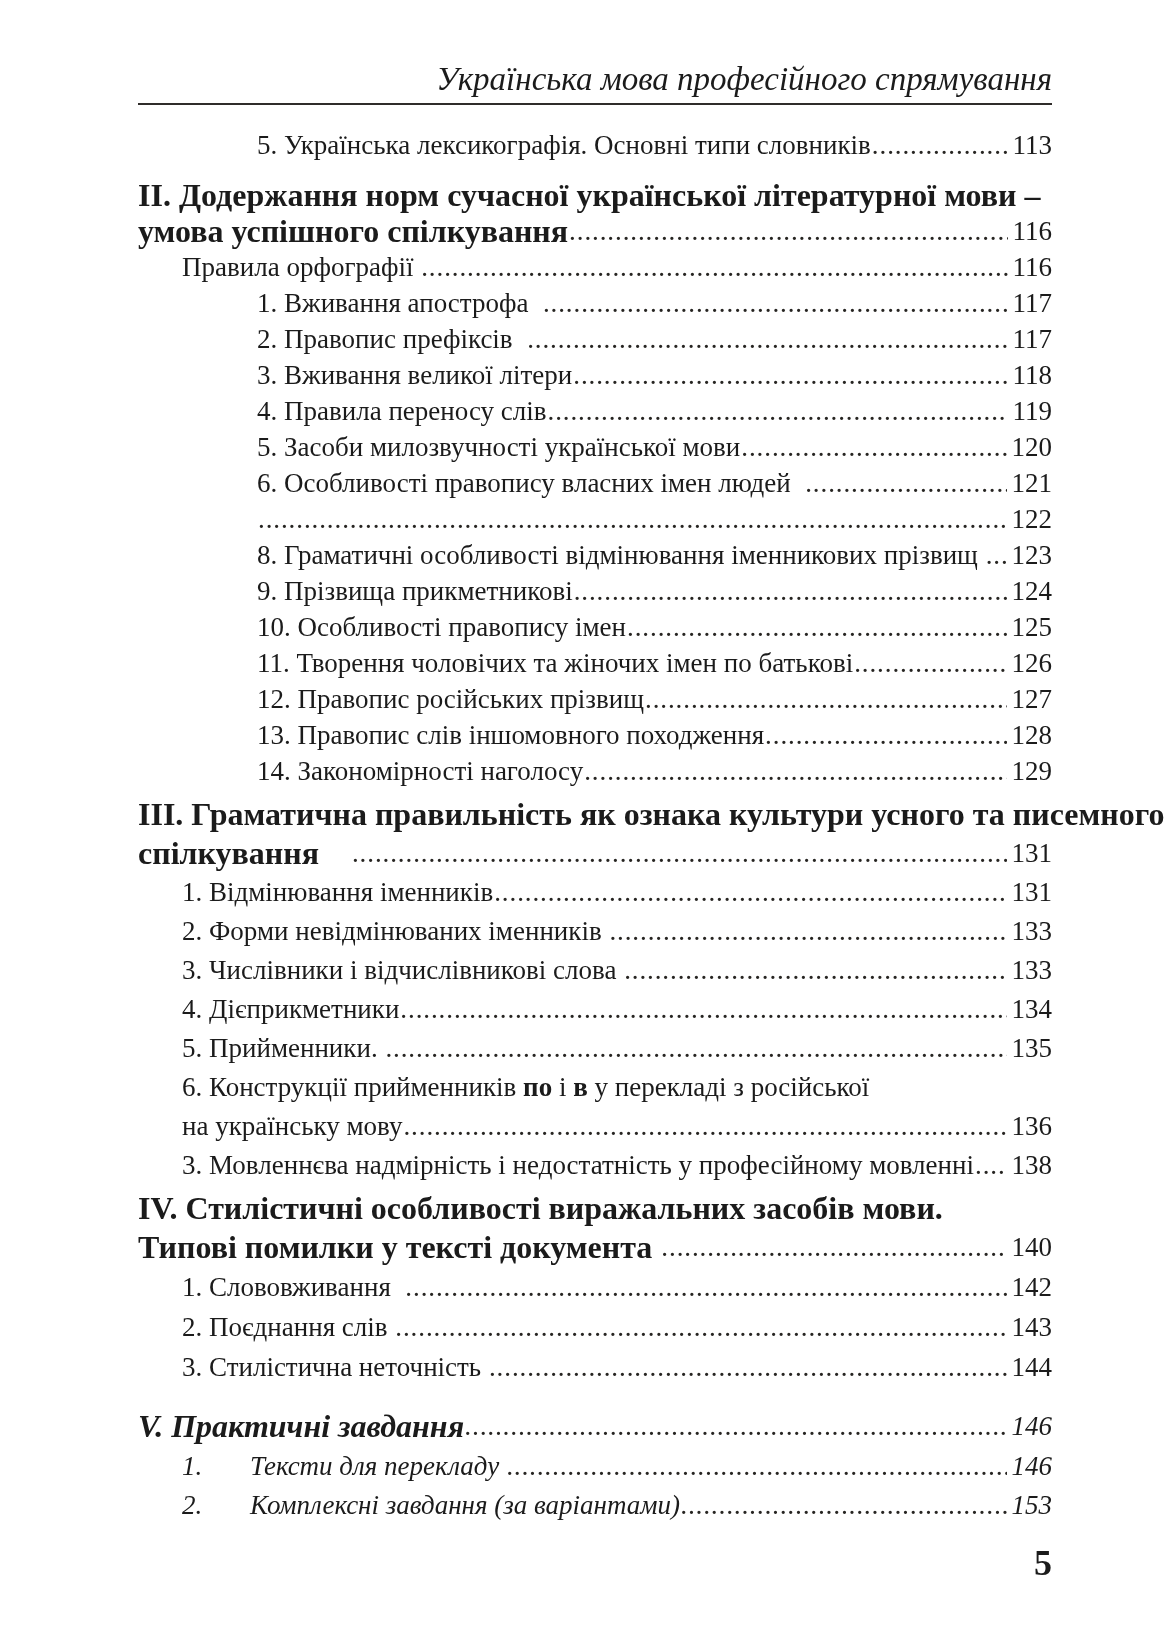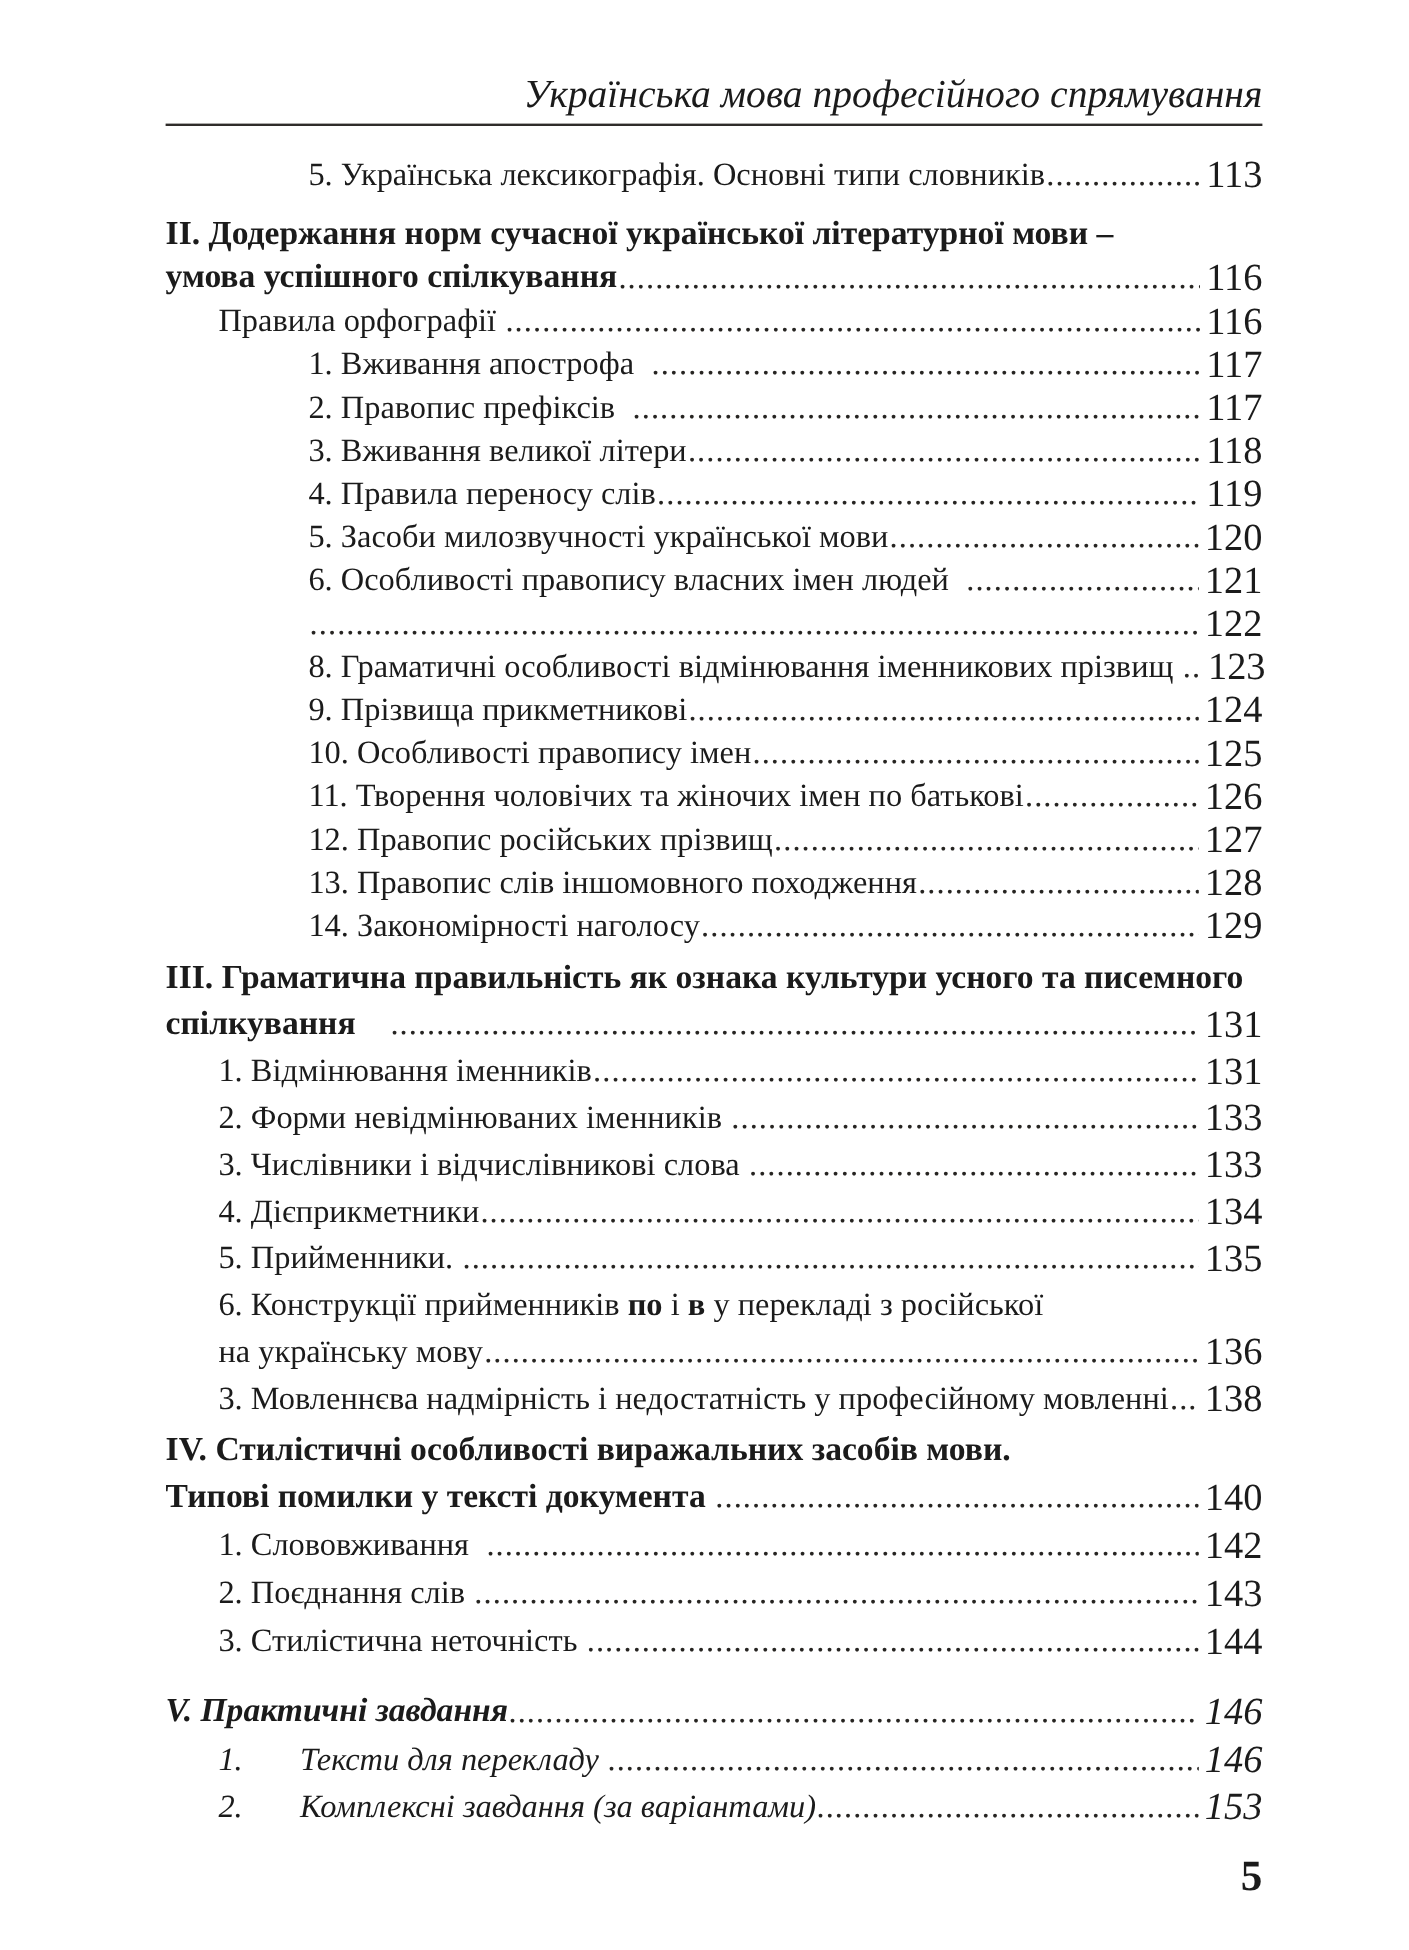--- a/index.html
+++ b/index.html
@@ -32,21 +32,21 @@
   .toc-row{
     display:flex;
     align-items:center;
     font-size:27px;
     white-space:nowrap;
   }
   .row-label{white-space:pre;}
   .toc-row.bold .row-label,
   .toc-row.bold .row-num{
     font-weight:bold;
-    font-size:28px;
+    font-size:32px;
   }
   .row-label .b{font-weight:bold;}
   .row-num{
     display:inline-block;
     width:68px;
     flex:0 0 auto;
     white-space:pre;
   }
   .dots{
     flex:1 1 0;
@@ -58,21 +58,21 @@
     margin-right:5px;
     color:#262421;
   }
   .dots::after{
     content:"..................................................................................................................................................................................";
   }
   .page-num{
     flex:0 0 auto;
     text-align:right;
     font-weight:normal;
-    font-size:32px;
+    font-size:27px;
   }
   .indent-1{padding-left:44px;}
   .indent-2{padding-left:119px;}
   
   .sec-0{margin-top:22px;}
   .sec-0 .toc-row{line-height:36px;}
   .sec-1{margin-top:14px;}
   .sec-1 .toc-row{line-height:36px;}
   .sec-2{margin-top:6px;}
   .sec-2 .toc-row{line-height:39px;}

